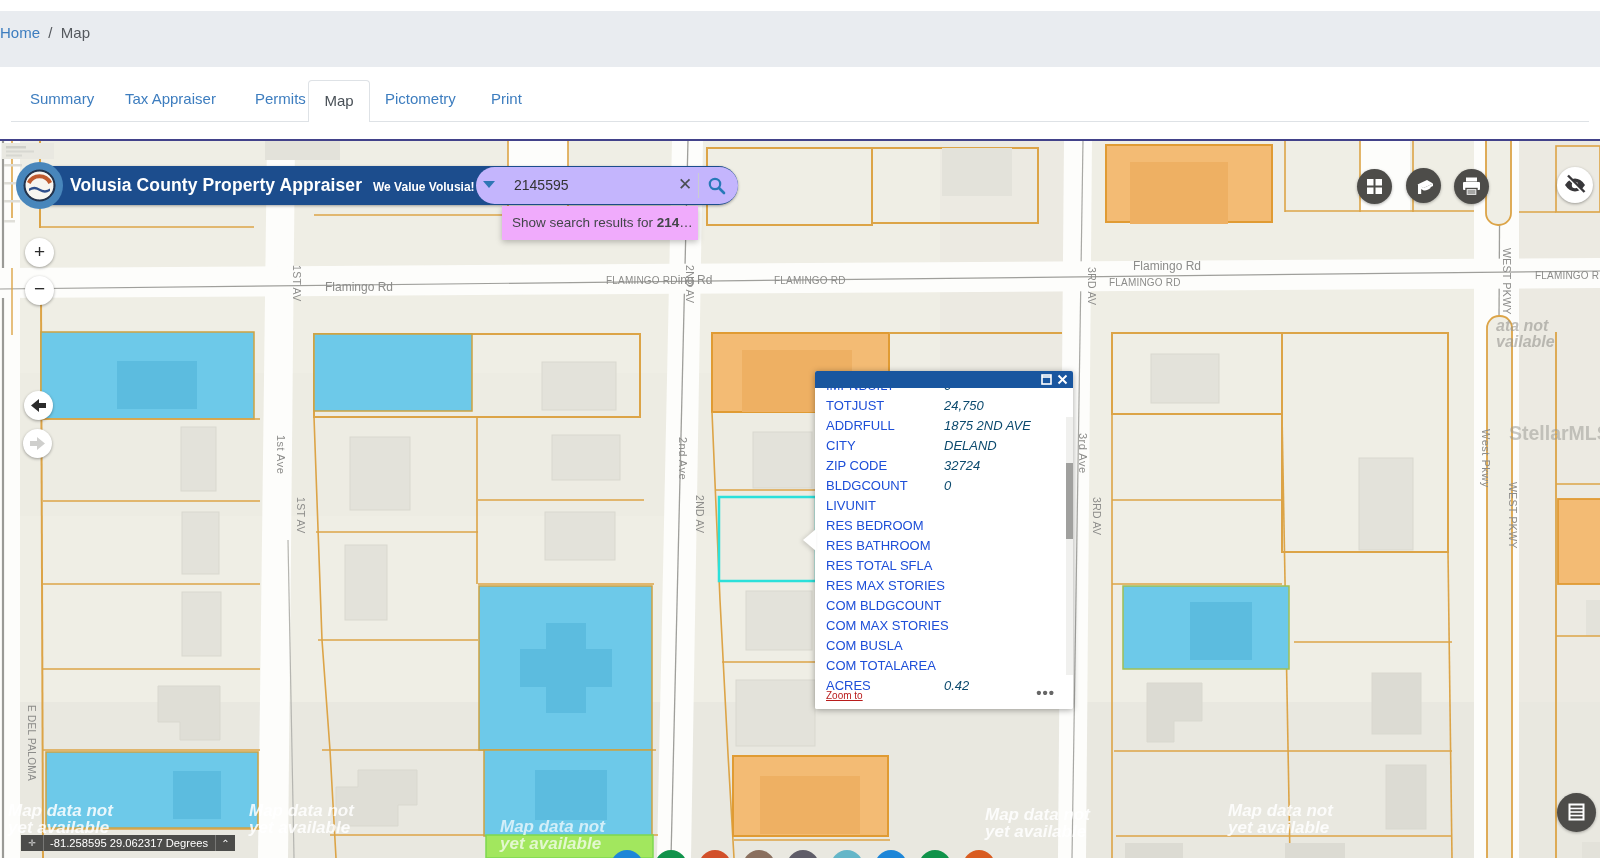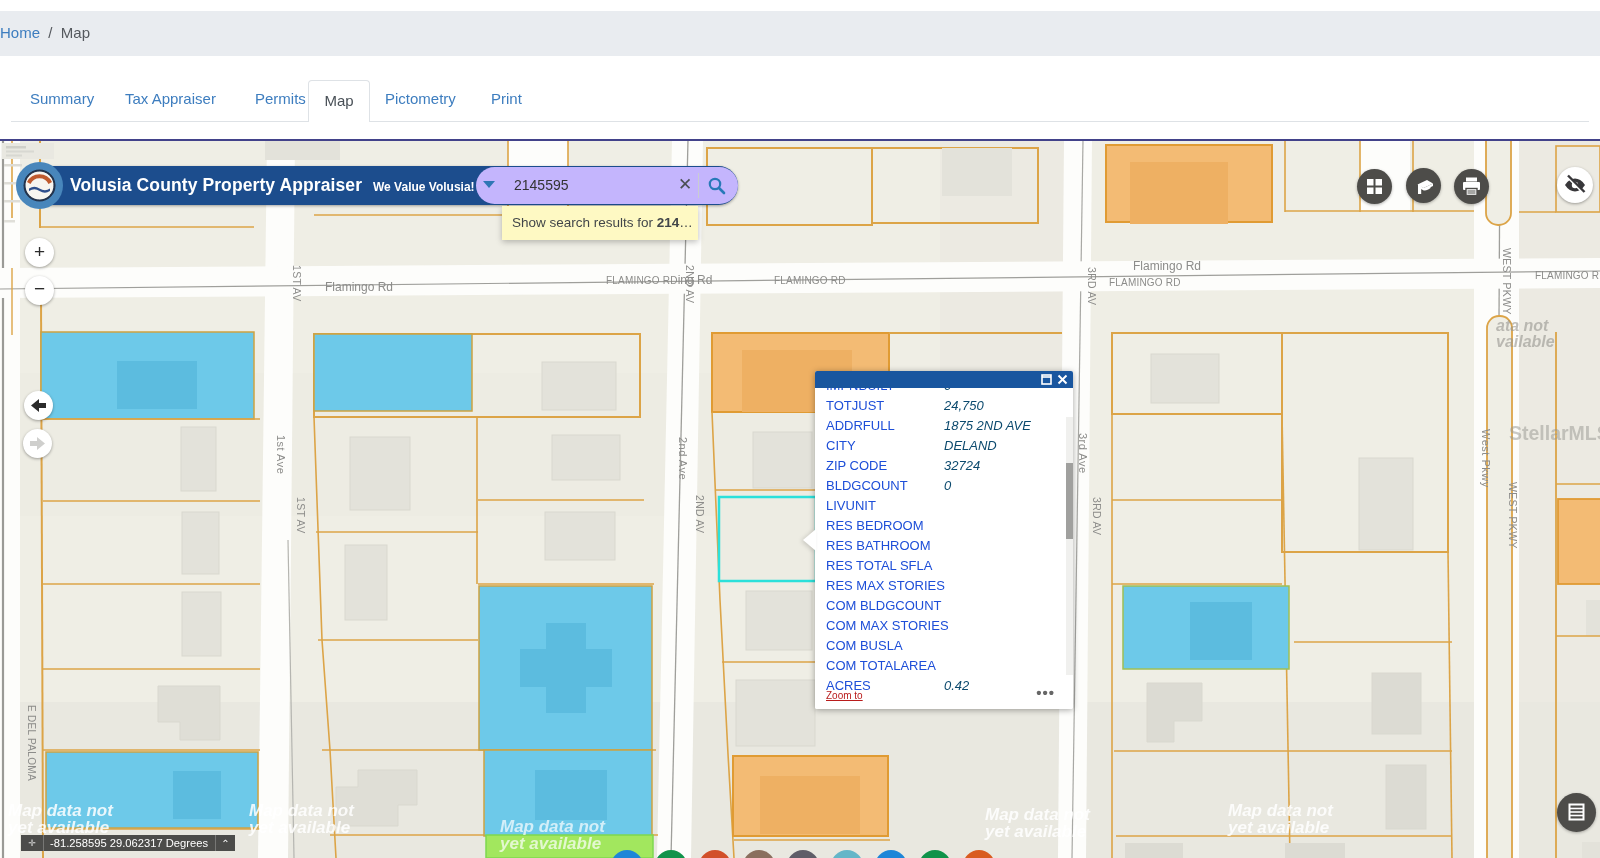--- a/index.html
+++ b/index.html
@@ -1,21 +1,21 @@
 <!DOCTYPE html>
 <html><head>
 <meta charset="utf-8">
 <style>
   * { margin:0; padding:0; box-sizing:border-box; }
   html,body { width:1600px; height:858px; overflow:hidden; background:#fff;
     font-family:"Liberation Sans", sans-serif; }
   #page { position:relative; width:1600px; height:858px; overflow:hidden; }
 
   
-  #crumbbar { position:absolute; left:0; top:11px; width:1600px; height:45px; background:#e9ecf0; }
+  #crumbbar { position:absolute; left:0; top:11px; width:1600px; height:56px; background:#e9ecf0; }
   #crumbbar .bc { position:absolute; left:0px; top:13px; font-size:15px; color:#55595e; }
   #crumbbar .bc a { color:#3d7dbf; text-decoration:none; }
   .tab { position:absolute; top:90px; font-size:15px; color:#3d7dbf; }
   #tabline { position:absolute; left:11px; top:121px; width:1578px; height:1px; background:#dee2e6; }
   #maptab { position:absolute; left:308px; top:80px; width:62px; height:42px; background:#fff;
      border:1px solid #dee2e6; border-bottom:none; border-radius:4px 4px 0 0; z-index:3;
      font-size:15px; color:#495057; text-align:center; line-height:40px; }
 
   
   #mapwrap { position:absolute; left:0; top:140px; width:1600px; height:718px; background:#efeee5; }
@@ -29,21 +29,21 @@
   #hdrtitle { position:absolute; left:70px; top:175px; z-index:22; color:#fff; font-weight:700;
     font-size:17.5px; letter-spacing:.1px; }
   #hdrslogan { position:absolute; left:373px; top:180px; z-index:22; color:#fff; font-size:12px; font-weight:700;}
   #searchpill { position:absolute; left:476px; top:167px; width:262px; height:37px; background:#c4b5fd;
     border-radius:19px; z-index:23; }
   #searchpill .caret { position:absolute; left:7px; top:14px; width:0; height:0;
     border-left:6px solid transparent; border-right:6px solid transparent; border-top:7px solid #2f76b5; }
   #searchpill .qtext { position:absolute; left:38px; top:10px; font-size:14px; color:#333; }
   #searchpill .xbtn { position:absolute; left:202px; top:7px; font-size:17px; color:#4b4f54; }
   #searchpill .sep { position:absolute; left:222px; top:6px; width:1px; height:25px; background:#c9cdd1; }
-  #dropdown { position:absolute; left:502px; top:206px; width:196px; height:34px; background:#fef9c3; z-index:22;
+  #dropdown { position:absolute; left:502px; top:206px; width:196px; height:34px; background:#f0abfc; z-index:22;
     box-shadow:0 2px 6px rgba(0,0,0,.25); font-size:13.5px; color:#424649; line-height:34px; padding-left:10px;}
 
   
   .rbtn { position:absolute; width:29px; height:29px; border-radius:50%; background:#fff; z-index:15;
     box-shadow:0 1px 3px rgba(0,0,0,.35); text-align:center; }
   .dbtn { position:absolute; width:35px; height:35px; border-radius:50%; background:#4d4c49; z-index:15;
     box-shadow:0 1px 3px rgba(0,0,0,.3); }
 
   
   #coords { position:absolute; left:21px; top:835px; height:16px; background:#4c4c4a; z-index:15;

